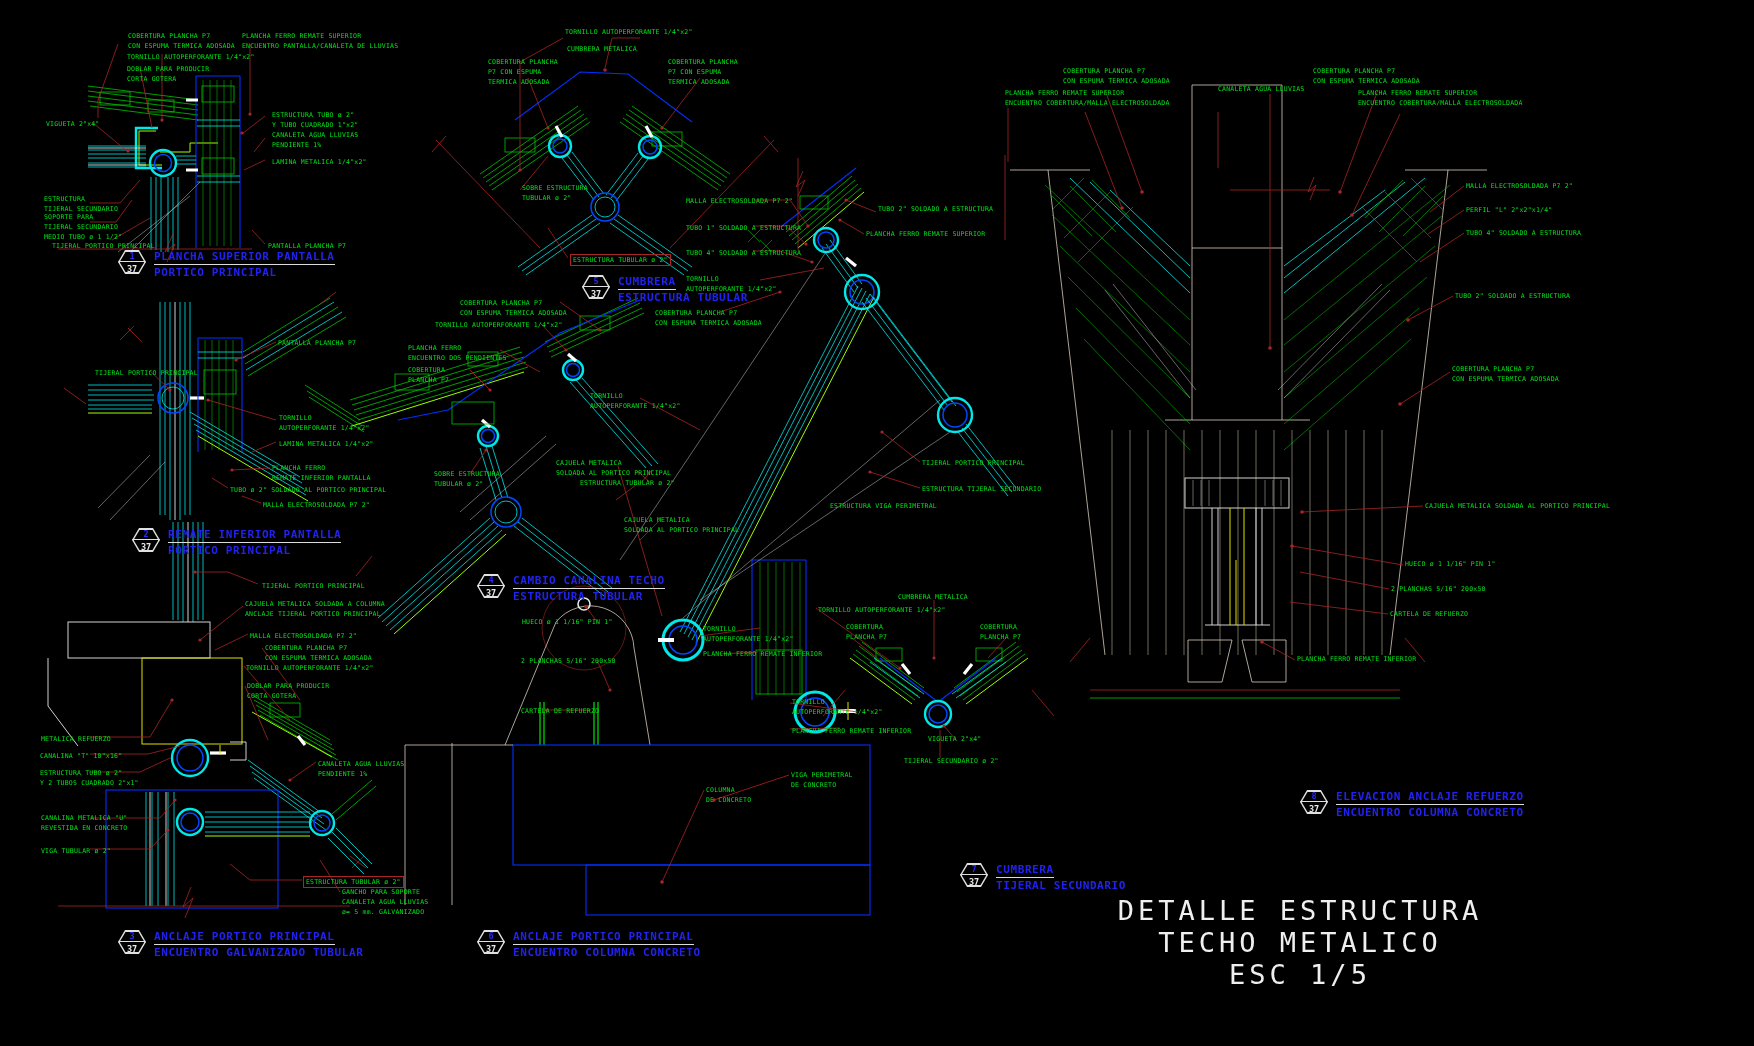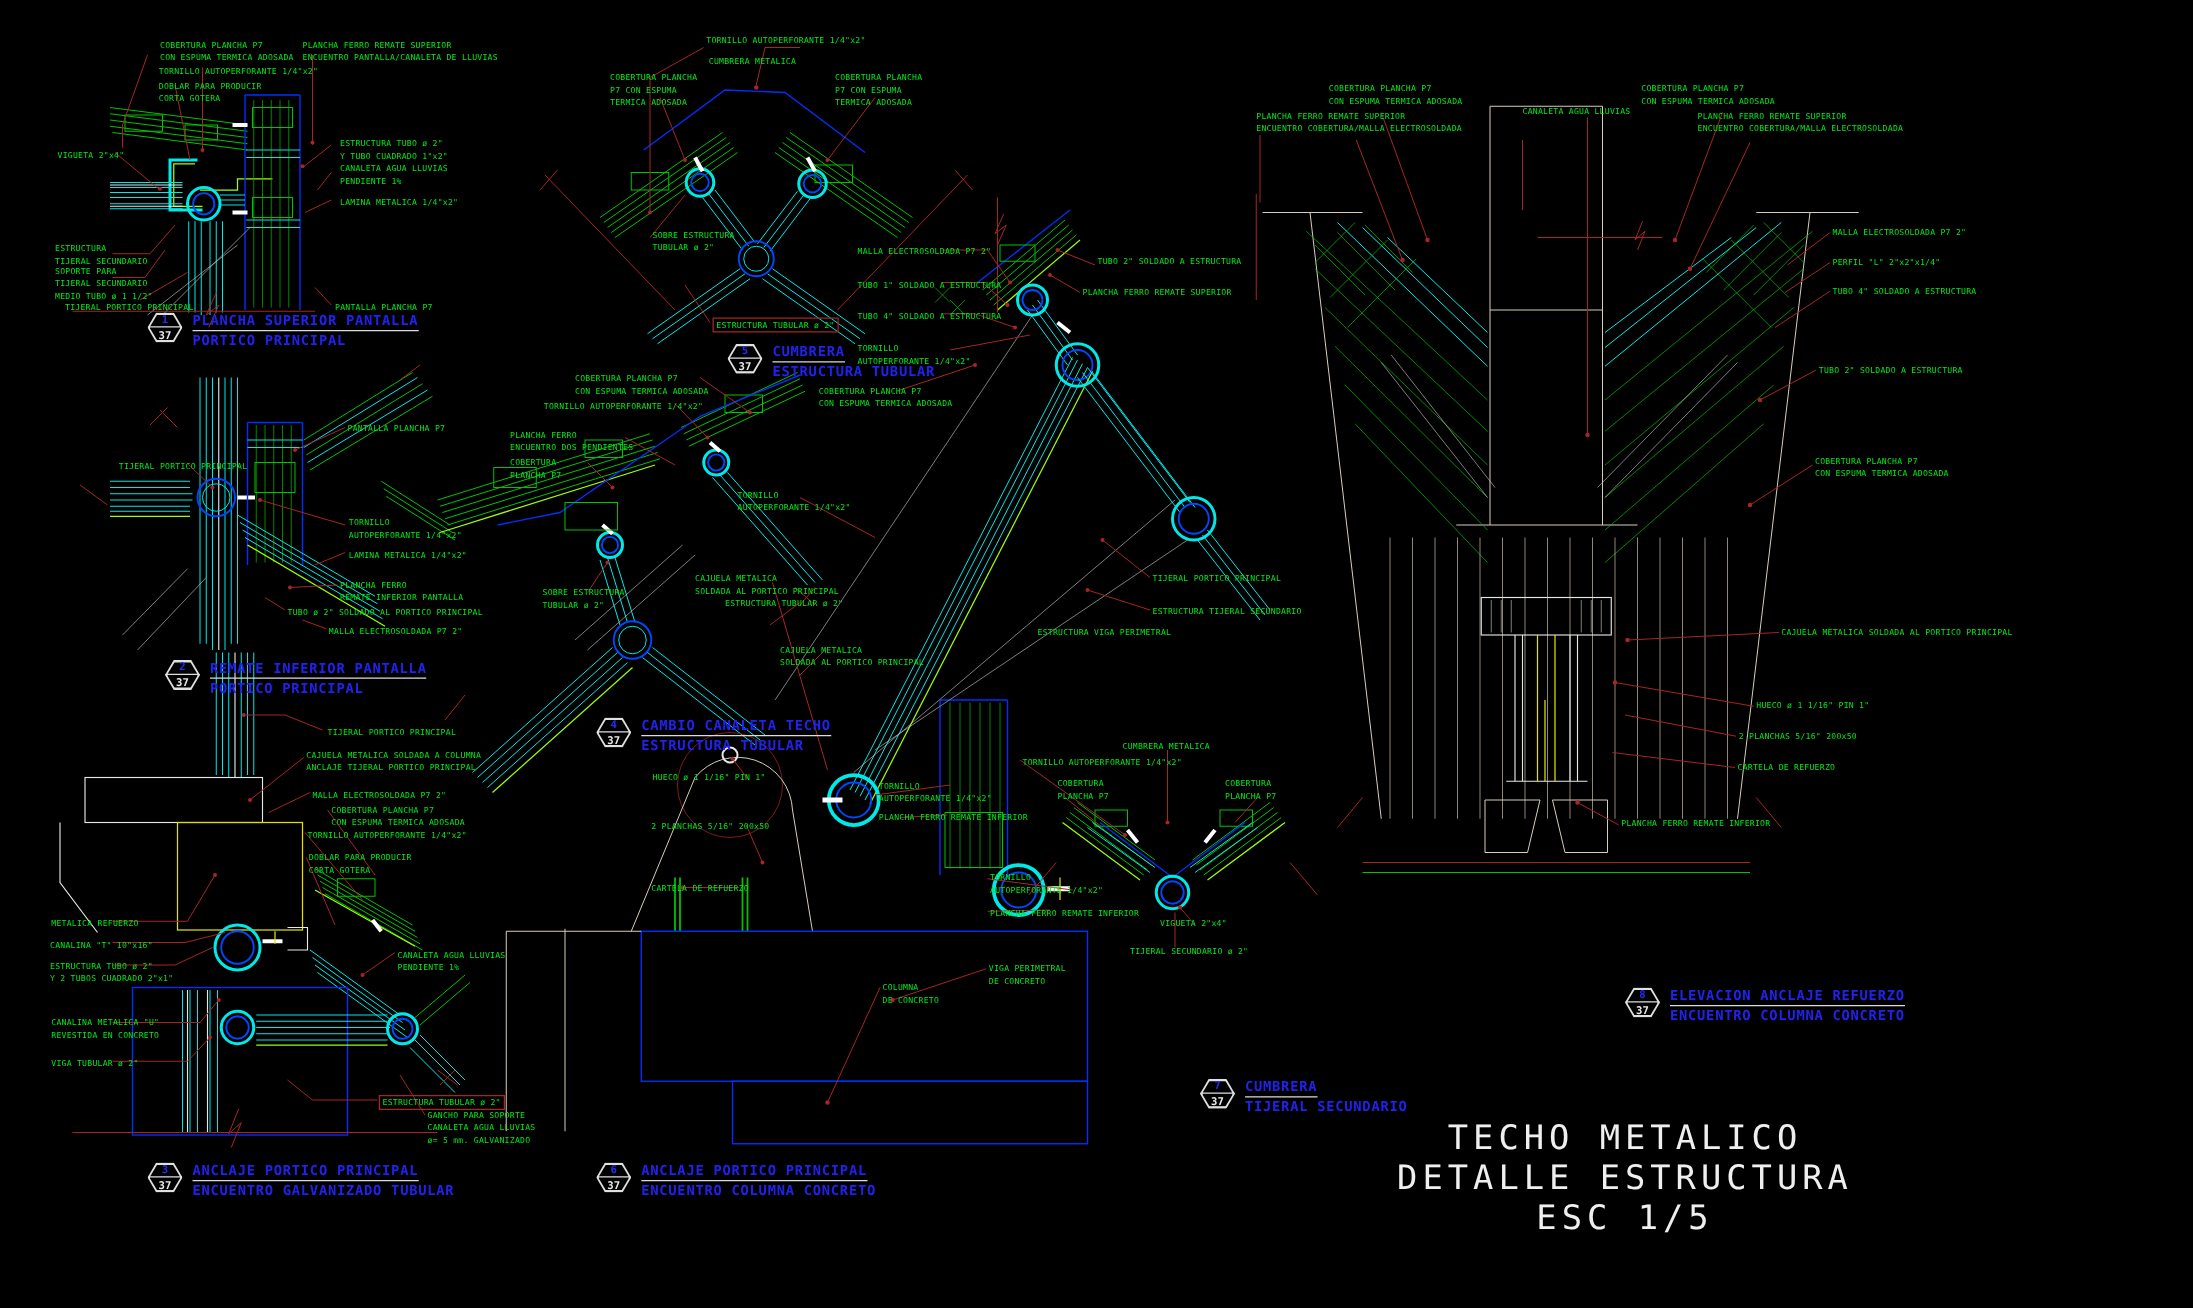--- a/index.html
+++ b/index.html
@@ -482,21 +482,21 @@
   </div>
 
   <div class="dtitle" style="left: 477px; top: 574px;">
     <span class="hex">
       <span class="hex-in"></span>
       <span class="hex-mid"></span>
       <span class="hx-top">4</span>
       <span class="hx-bot">37</span>
     </span>
     <span class="dt-text">
-      <span class="dt-l1">CAMBIO  CANALETA  TECHO</span>
+      <span class="dt-l1">CAMBIO  CANALINA  TECHO</span>
       <span class="dt-l2">ESTRUCTURA  TUBULAR</span>
     </span>
   </div>
 
   <div class="dtitle" style="left: 582px; top: 275px;">
     <span class="hex">
       <span class="hex-in"></span>
       <span class="hex-mid"></span>
       <span class="hx-top">5</span>
       <span class="hx-bot">37</span>
@@ -541,18 +541,18 @@
       <span class="hx-bot">37</span>
     </span>
     <span class="dt-text">
       <span class="dt-l1">ELEVACION  ANCLAJE  REFUERZO</span>
       <span class="dt-l2">ENCUENTRO  COLUMNA  CONCRETO</span>
     </span>
   </div>
 </div>
 
 <div id="main-title">
+  <div>DETALLE  ESTRUCTURA</div>
   <div>TECHO  METALICO</div>
-  <div>DETALLE  ESTRUCTURA</div>
   <div>ESC  1/5</div>
 </div>
 
 </div>
 
 </body></html>

